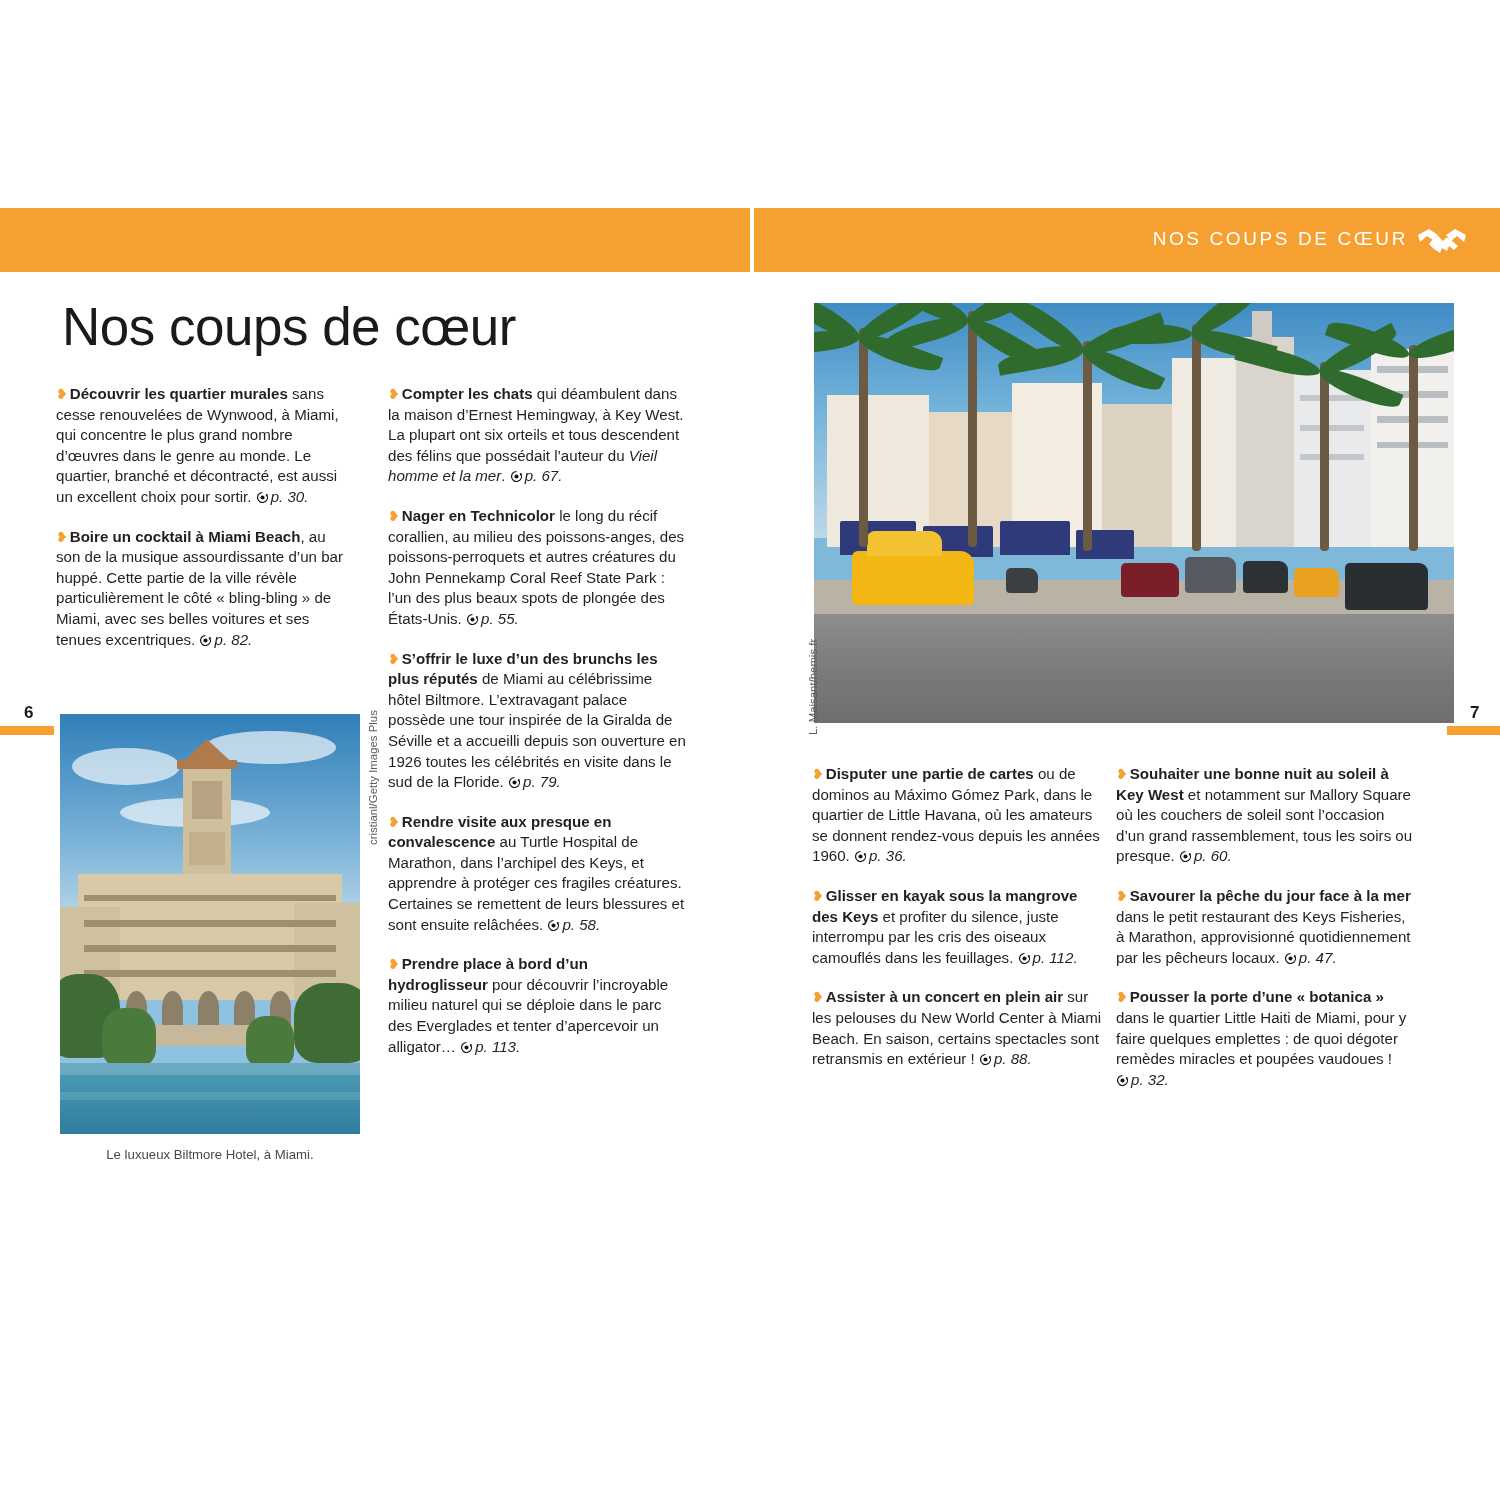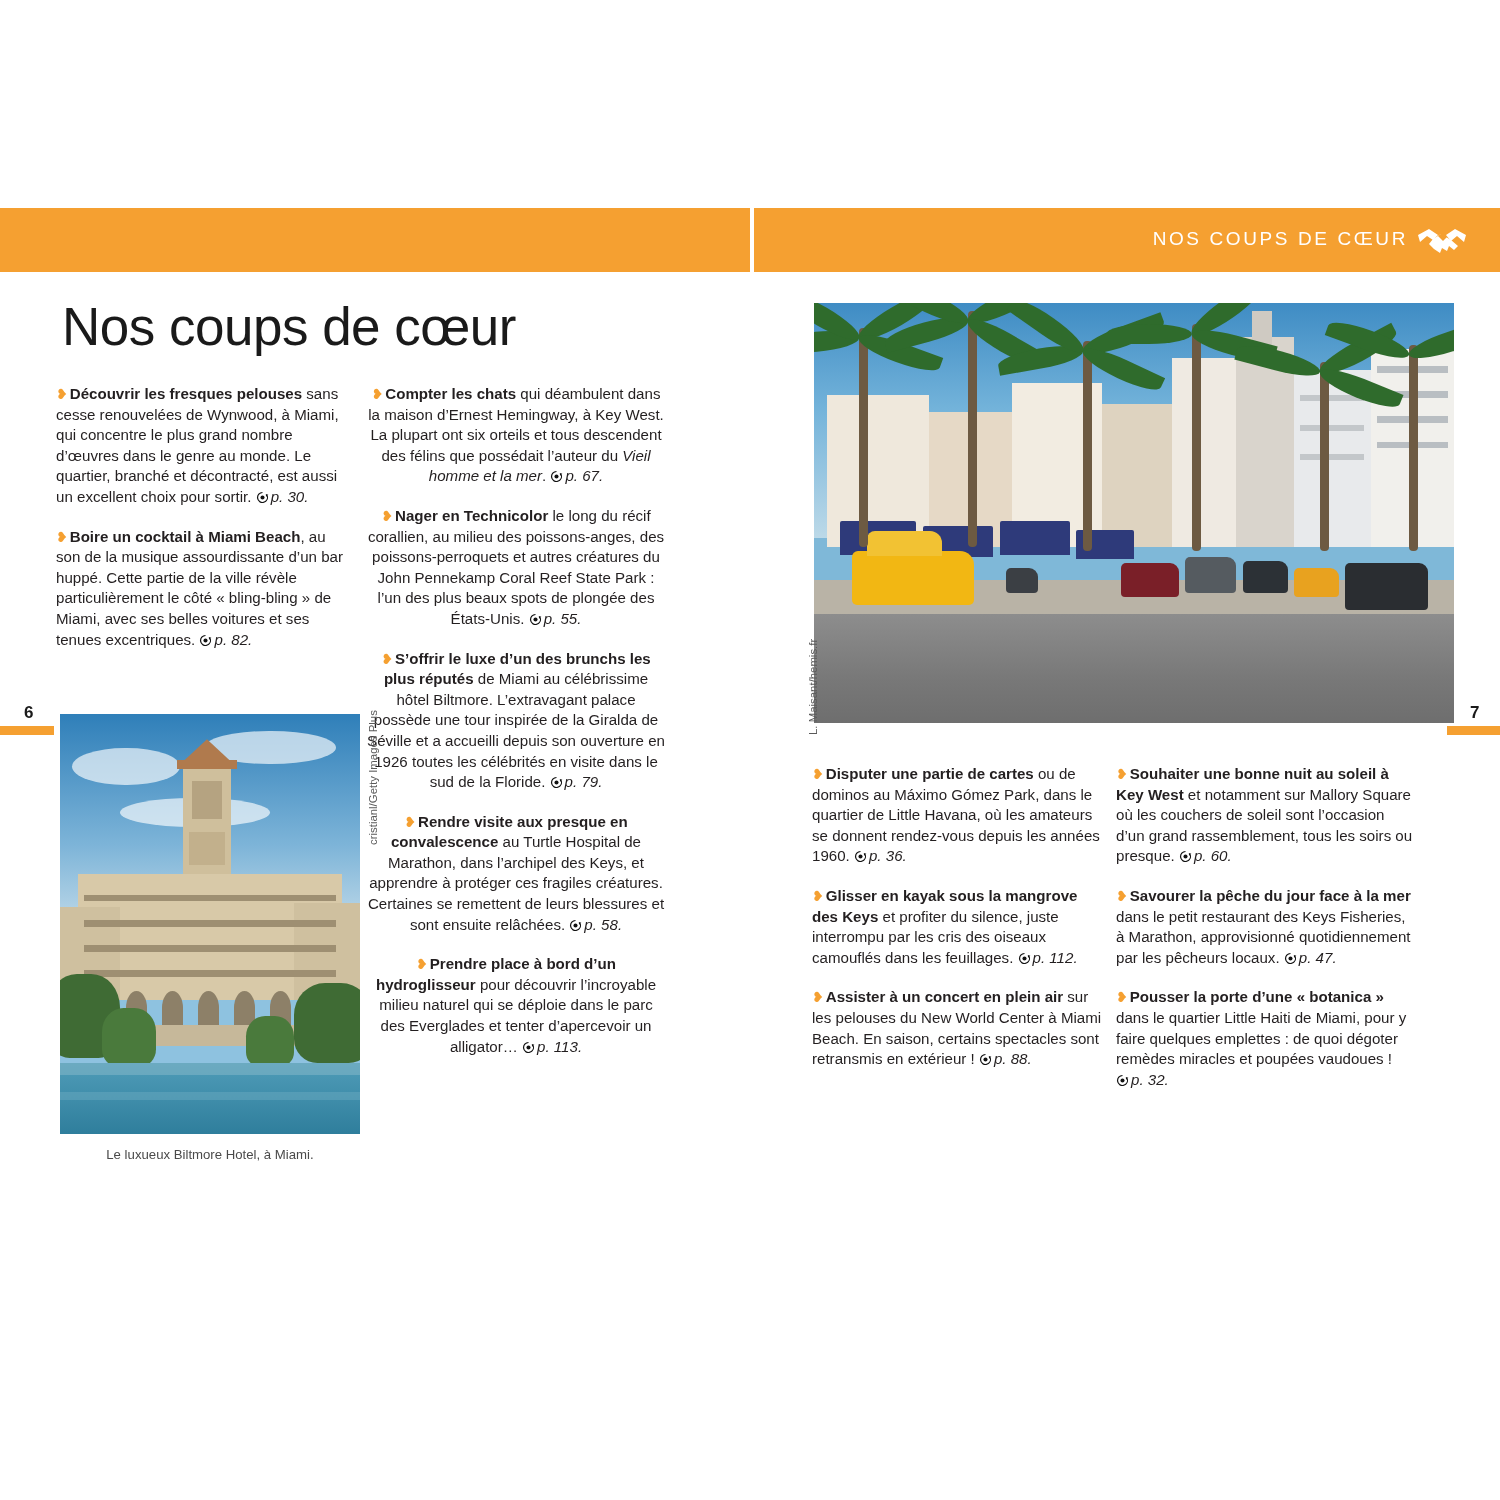--- a/index.html
+++ b/index.html
@@ -73,21 +73,21 @@
 
   
   .col {
     position: absolute;
     font-size: 15.1px;
     line-height: 20.6px;
     color: #231f20;
     text-align: left;
   }
   .col-1 { left: 56px;   top: 384px; width: 296px; }
-  .col-2 { left: 366px;  top: 384px; width: 300px; text-align: center; }
+  .col-2 { left: 388px;  top: 384px; width: 300px; }
   .col-3 { left: 812px;  top: 764px; width: 294px; }
   .col-4 { left: 1116px; top: 764px; width: 300px; }
 
   .entry { margin-bottom: 19px; }
   .entry:last-child { margin-bottom: 0; }
 
   .heart {
     color: #F5A031;
     font-size: 14px;
     margin-right: 3px;
@@ -185,21 +185,21 @@
   </svg>
 
   <div class="folio folio-left">6</div>
   <div class="folio-bar folio-left-bar"></div>
   <div class="folio folio-right">7</div>
   <div class="folio-bar folio-right-bar"></div>
 
   <div class="headline">Nos coups de cœur</div>
 
   <div class="col col-1">
-      <div class="entry"><span class="heart">❥</span><span class="lead">Découvrir les fresques pelouses</span><span> sans cesse renouvelées de Wynwood, à Miami, qui concentre le plus grand nombre d’œuvres dans le genre au monde. Le quartier, branché et décontracté, est aussi un excellent choix pour sortir. </span><span class="pref"><svg class="pico" viewBox="0 0 16 16">
+      <div class="entry"><span class="heart">❥</span><span class="lead">Découvrir les quartier murales</span><span> sans cesse renouvelées de Wynwood, à Miami, qui concentre le plus grand nombre d’œuvres dans le genre au monde. Le quartier, branché et décontracté, est aussi un excellent choix pour sortir. </span><span class="pref"><svg class="pico" viewBox="0 0 16 16">
             <path d="M8 1.2a6.8 6.8 0 1 0 6.2 4.05l1.1-.5-3.2-1.0.25 3.35 1.05-.5A5.45 5.45 0 1 1 8 2.55Z" fill="#111"></path>
             <circle cx="8" cy="8" r="2.5" fill="#111"></circle>
           </svg><span>p. 30.</span></span></div>
       <div class="entry"><span class="heart">❥</span><span class="lead">Boire un cocktail à Miami Beach</span><span>, au son de la musique assourdissante d’un bar huppé. Cette partie de la ville révèle particulièrement le côté « bling-bling » de Miami, avec ses belles voitures et ses tenues excentriques. </span><span class="pref"><svg class="pico" viewBox="0 0 16 16">
             <path d="M8 1.2a6.8 6.8 0 1 0 6.2 4.05l1.1-.5-3.2-1.0.25 3.35 1.05-.5A5.45 5.45 0 1 1 8 2.55Z" fill="#111"></path>
             <circle cx="8" cy="8" r="2.5" fill="#111"></circle>
           </svg><span>p. 82.</span></span></div>
     </div>
   <div class="col col-2">
       <div class="entry"><span class="heart">❥</span><span class="lead">Compter les chats</span><span> qui déambulent dans la maison d’Ernest Hemingway, à Key West. La plupart ont six orteils et tous descendent des félins que possédait l’auteur du </span><span class="ital">Vieil homme et la mer</span><span>. </span><span class="pref"><svg class="pico" viewBox="0 0 16 16">

